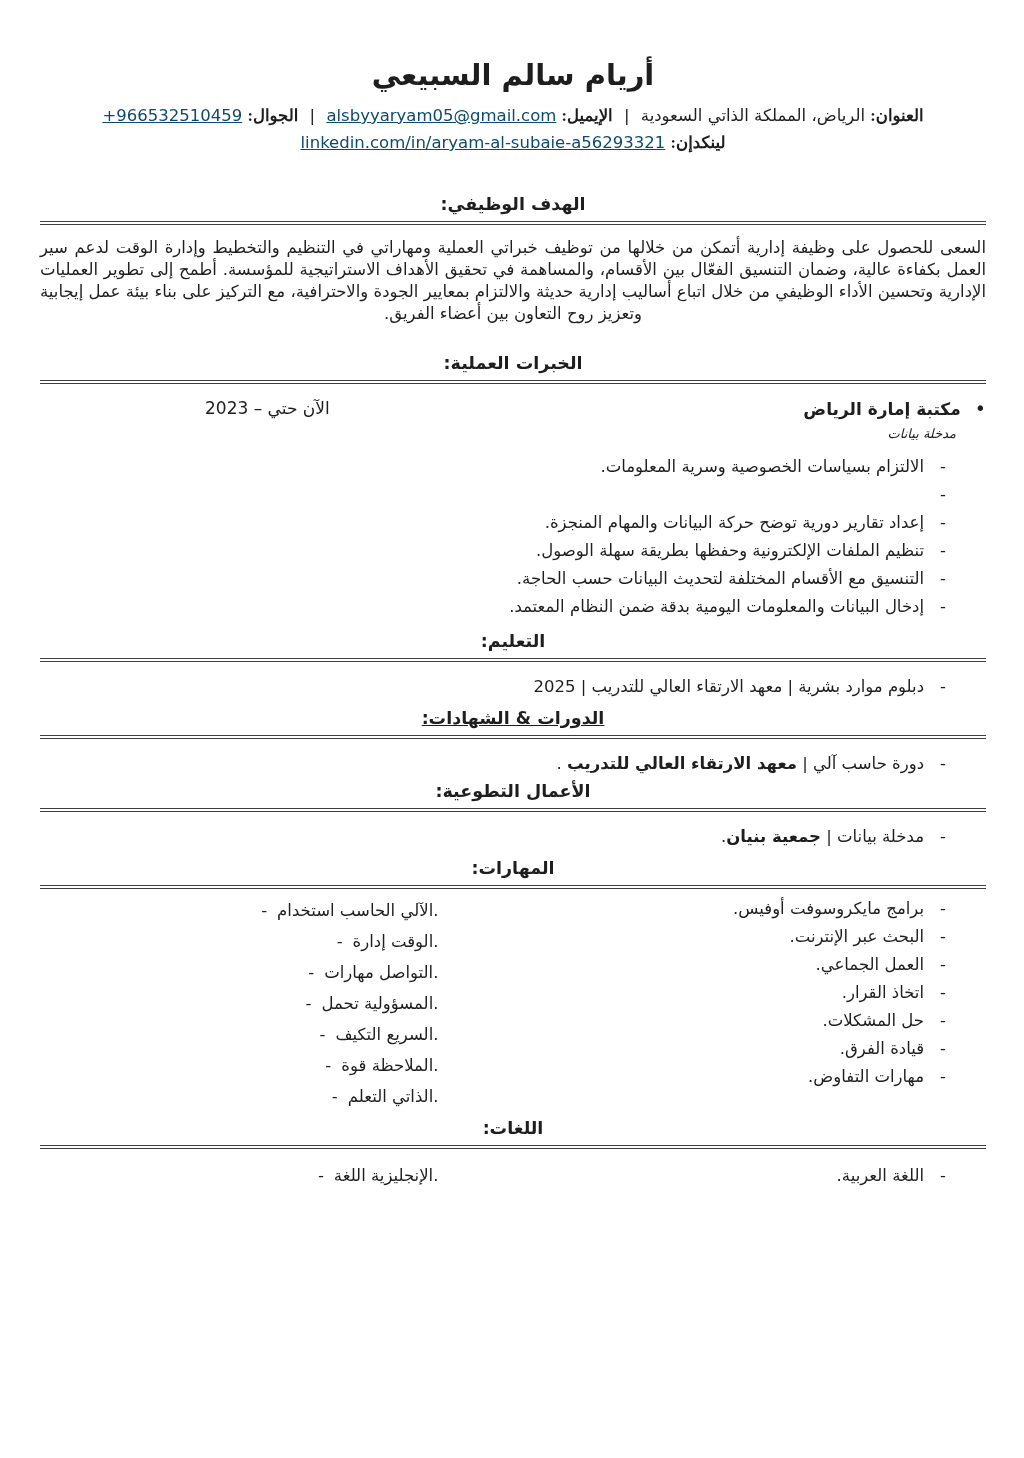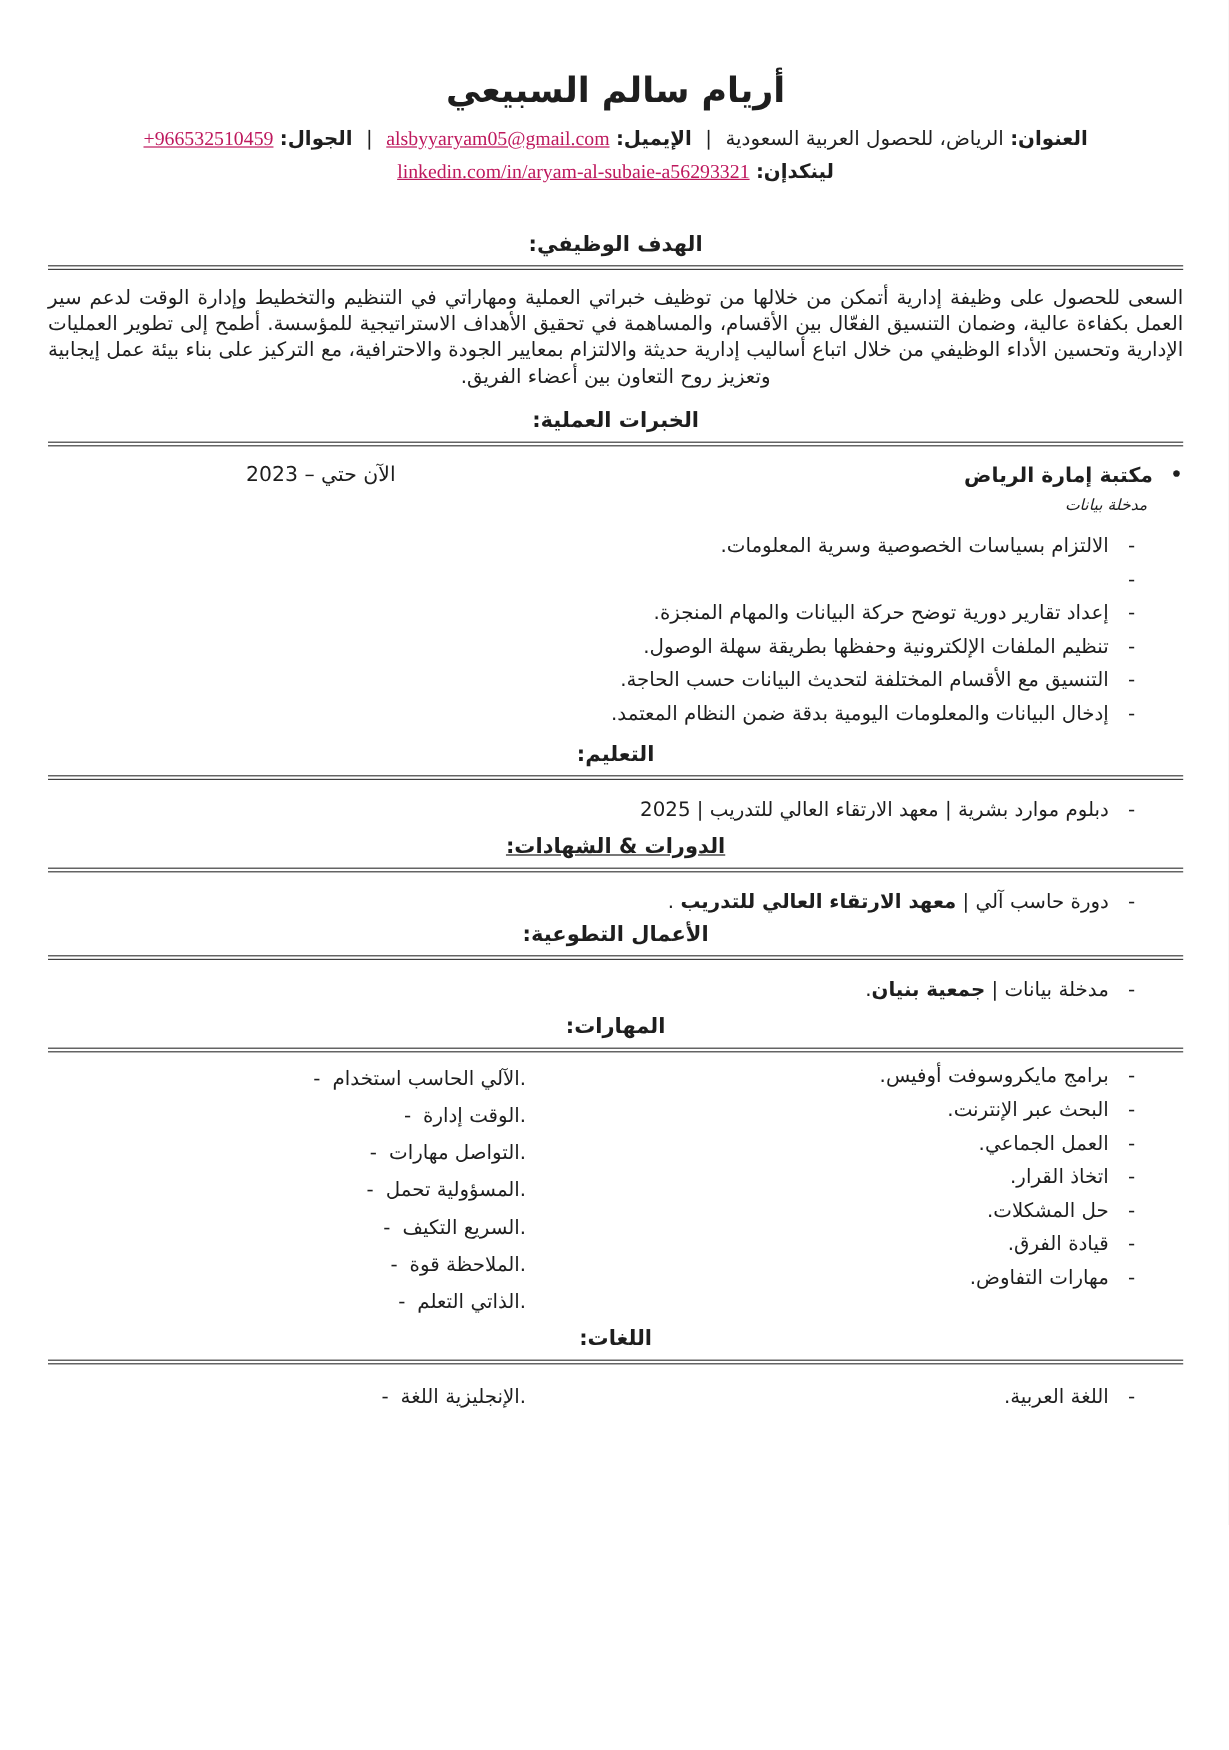--- a/index.html
+++ b/index.html
@@ -5,28 +5,28 @@
   html,body{margin:0;padding:0;background:#e9e9e9;}
   .page{
     width:1024px;height:1458px;margin:0 auto;background:#ffffff;
     box-sizing:border-box;padding:58px 38px 0 40px;
     font-family:"DejaVu Sans","Liberation Sans",sans-serif;
     color:#1e1e1e;direction:rtl;overflow:hidden;
   }
   
   .name{font-size:29px;font-weight:700;text-align:center;margin:0 0 10px 0;}
   .contact{font-size:16.5px;line-height:27px;text-align:center;}
-  .contact b{font-weight:700;}
+  .contact b{font-weight:700;font-family:Liberation Serif, serif;}
   .c-sep{margin:0 6px;}
-  a.lnk{color:#be185d;text-decoration:underline;direction:ltr;unicode-bidi:embed;font-family:Liberation Serif, serif;}
+  a.lnk{color:#0c4a6e;text-decoration:underline;direction:ltr;unicode-bidi:embed;}
   
   .sec{border-bottom:4px double #3f3f3f;padding-bottom:7px;}
   .sec h2{margin:0;font-size:17.5px;font-weight:700;text-align:center;}
   .m-obj{margin-top:38px;}
-  .m-exp{margin-top:16px;}
+  .m-exp{margin-top:28px;}
   .m-edu{margin-top:10px;}
   .m-crs{margin-top:8px;text-decoration:underline;}
   .m-vol{margin-top:4px;}
   .m-skl{margin-top:8px;}
   .m-lng{margin-top:6px;}
   
   .obj-p{
     margin:12px 0 12px 0;font-size:16.5px;line-height:22px;
     text-align:justify;text-align-last:center;
   }
@@ -54,21 +54,21 @@
 </style>
 </head>
 <body>
 
 <div class="page">
 
   <h1 class="name">أريام سالم السبيعي</h1>
 
   <div class="contact">
     <b>العنوان:</b>
-    <span>الرياض، للحصول العربية السعودية</span>
+    <span>الرياض، المملكة الذاتي السعودية</span>
     <span class="c-sep">|</span>
     <b>الإيميل:</b>
     <a class="lnk" href="#">alsbyyaryam05@gmail.com</a>
     <span class="c-sep">|</span>
     <b>الجوال:</b>
     <a class="lnk" href="#">+966532510459</a>
   </div>
   <div class="contact">
     <b>لينكدإن:</b>
     <a class="lnk" href="#">linkedin.com/in/aryam-al-subaie-a56293321</a>

